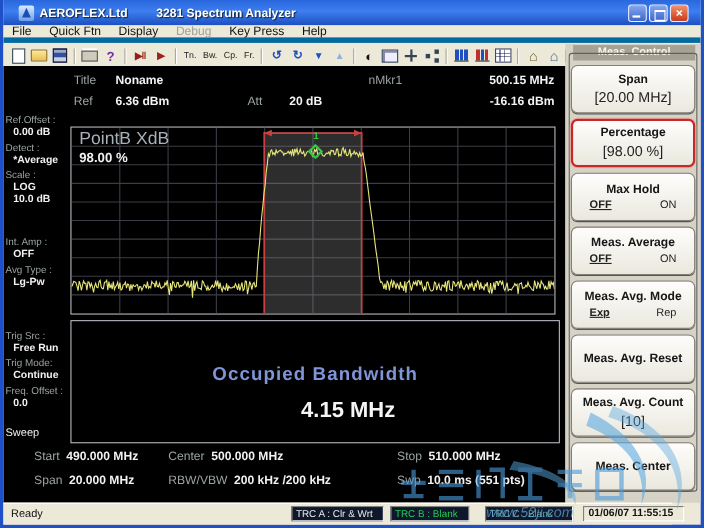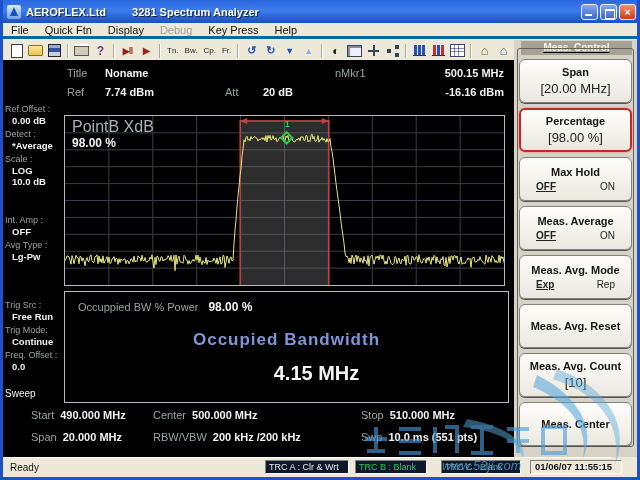--- a/index.html
+++ b/index.html
@@ -3,38 +3,38 @@
 <meta charset="utf-8">
 <style>
   html,body{margin:0;padding:0;background:#555;}
   *{box-sizing:border-box;}
   .stage{position:relative;width:640px;height:480px;overflow:hidden;
          font-family:"Liberation Sans",sans-serif;background:#ece9d8;
          border-left:3px solid #1e50c8;border-right:3px solid #1e50c8;border-bottom:3px solid #1e50c8;}
   
   .titlebar{position:absolute;left:-3px;top:0;width:640px;height:23px;
     background:linear-gradient(180deg,#2a67dd 0%,#3d7ef0 45%,#1c4fc0 100%);
-    display:flex;align-items:center;padding:0 4px;color:#fff;}
+    display:flex;align-items:center;padding:0 14px;color:#fff;}
   .app-icon{width:14px;height:14px;border-radius:2px;margin:0 5px 0 3px;
     background:linear-gradient(180deg,#d8ecff,#6fa0e8);position:relative;flex:0 0 auto;}
   .app-icon::before{content:"";position:absolute;left:3px;top:2px;border-left:4px solid transparent;
     border-right:4px solid transparent;border-bottom:9px solid #1b4fb8;}
   .title-app{font-size:11px;font-weight:bold;text-shadow:1px 1px 1px #123;}
   .title-doc{font-size:11px;font-weight:bold;margin-left:26px;text-shadow:1px 1px 1px #123;}
   .tb-buttons{margin-left:auto;display:flex;gap:2px;}
   .tb-btn{width:17px;height:16px;border-radius:3px;border:1px solid #eef;position:relative;
     background:linear-gradient(180deg,#86a9ec,#3c66cc);}
   .tb-btn.min::after{content:"";position:absolute;left:3px;bottom:3px;width:7px;height:2px;background:#fff;}
   .tb-btn.max::after{content:"";position:absolute;left:4px;top:4px;width:8px;height:7px;
     border:1px solid #fff;border-top:2px solid #fff;}
   .tb-btn.close{background:linear-gradient(180deg,#f0926c,#cc3a14);color:#fff;font-size:11px;
     font-weight:bold;text-align:center;line-height:14px;}
   
   .menubar{position:absolute;left:0;top:23px;width:634px;height:16px;background:#ece9d8;
-    display:flex;align-items:center;font-size:11px;color:#111;border-bottom:3px solid #0369a1;}
+    display:flex;align-items:center;font-size:11px;color:#111;border-bottom:5px solid #0369a1;}
   .menu-item{padding:1px 8px;}
   .menu-item.disabled{color:#a0a0a0;}
   
   .toolbar{position:absolute;left:0;top:41px;width:511px;height:19px;background:#ece9d8;
     display:flex;align-items:center;padding-left:4px;}
   .ti{width:17px;height:16px;display:inline-flex;align-items:center;justify-content:center;
     font-size:11px;position:relative;flex:0 0 auto;margin:0 1px;}
   .tsep{width:2px;height:14px;border-left:1px solid #aca899;border-right:1px solid #fff;margin:0 3px;flex:0 0 auto;}
   .ti-new::before{content:"";width:10px;height:12px;background:#fff;border:1px solid #345;}
   .ti-open::before{content:"";width:13px;height:9px;background:linear-gradient(180deg,#ffe89a,#e8c050);
@@ -63,21 +63,21 @@
     background:linear-gradient(90deg,transparent 0 1px,#c03030 1px 4px,transparent 4px 5px,#2050c0 5px 8px,transparent 8px 9px,#c03030 9px 12px,transparent 12px);}
   .ti-table::before{content:"";width:13px;height:11px;border:1px solid #446;background:
     linear-gradient(#fff,#fff) , linear-gradient(90deg,transparent 0 3px,#88a 3px 4px,transparent 4px 7px,#88a 7px 8px,transparent 8px),
     linear-gradient(transparent 0 3px,#88a 3px 4px,transparent 4px 6px,#88a 6px 7px,transparent 7px);
     background-blend-mode:multiply;background-color:#fff;}
   .ti-home{color:#6b5a2a;font-size:13px;}
   .ti-home2{color:#3a5a8a;font-size:13px;}
   .ti-helpbox{border:1px solid #666;border-radius:2px;width:15px;height:14px;font-size:9px;color:#333;background:#f4f2e8;}
   
   .screen{position:absolute;left:0;top:60px;width:511px;height:397px;background:#000;color:#eee;}
-  .mpanel{position:absolute;left:511px;top:40px;width:123px;height:417px;background:#d6d2c6;text-decoration:underline;}
+  .mpanel{position:absolute;left:511px;top:40px;width:123px;height:417px;background:#d6d2c6;}
   
   .scr-label{color:#9aa3a3;font-size:11px;position:absolute;}
   .scr-value{color:#f2f2f2;font-size:11px;font-weight:bold;position:absolute;}
   
   .sidebar{position:absolute;left:2px;top:44px;width:60px;font-size:9px;line-height:11px;}
   .sb-label{color:#9aa3a3;}
   .sb-label.white{color:#f0f0f0;font-size:10px;}
   .sb-value{color:#f2f2f2;font-weight:bold;padding-left:7px;font-size:9.5px;}
   .sb-entry{margin-bottom:3px;}
   
@@ -186,21 +186,21 @@
     <span class="ti ti-helpbox">?</span>
   </div>
 
   <div class="screen">
 
     <span class="scr-label" style="left:64px;top:7px">Title</span>
     <span class="scr-value" style="left:102px;top:7px">Noname</span>
     <span class="scr-label" style="left:332px;top:7px">nMkr1</span>
     <span class="scr-value" style="right:10px;top:7px">500.15 MHz</span>
     <span class="scr-label" style="left:64px;top:26px">Ref</span>
-    <span class="scr-value" style="left:102px;top:26px">7.74 dBm</span>
+    <span class="scr-value" style="left:102px;top:26px">6.36 dBm</span>
     <span class="scr-label" style="left:222px;top:26px">Att</span>
     <span class="scr-value" style="left:260px;top:26px">20 dB</span>
     <span class="scr-value" style="right:10px;top:26px">-16.16 dBm</span>
 
     <div class="sidebar" id="sidebar">
         <div class="sb-entry">
           <div class="sb-label">Ref.Offset :</div>
           <div class="sb-value">0.00 dB</div>
         </div>
         <div class="sb-entry">
@@ -267,23 +267,20 @@
           <line x1="175.161" y1="5" x2="263.839" y2="5" stroke="#c84040" stroke-width="1.5"></line>
           <polygon points="175.161,5 182.161,2 182.161,8" fill="#c84040"></polygon>
           <polygon points="263.839,5 256.839,2 256.839,8" fill="#c84040"></polygon>
           <polyline points="0,144.7 1,143.0 2,139.9 3,140.2 4,140.9 5,144.1 6,148.2 7,139.6 8,142.8 9,147.9 10,143.3 11,139.3 12,141.6 13,141.6 14,147.8 15,140.3 16,140.6 17,145.1 18,141.8 19,144.6 20,149.8 21,144.3 22,141.5 23,145.2 24,145.6 25,140.2 26,138.9 27,144.8 28,146.4 29,146.4 30,140.6 31,140.4 32,138.8 33,147.8 34,140.0 35,145.9 36,142.7 37,146.9 38,139.9 39,147.3 40,144.8 41,143.4 42,140.6 43,146.7 44,141.0 45,147.6 46,146.8 47,142.9 48,142.7 49,140.6 50,145.9 51,142.3 52,142.8 53,148.4 54,142.6 55,146.6 56,142.9 57,144.3 58,144.4 59,142.9 60,142.9 61,147.7 62,144.5 63,144.7 64,147.8 65,145.5 66,142.8 67,143.3 68,146.2 69,140.1 70,146.0 71,144.5 72,145.6 73,139.9 74,141.5 75,141.7 76,145.3 77,139.2 78,144.3 79,144.9 80,141.5 81,145.6 82,146.1 83,144.7 84,144.8 85,141.1 86,143.2 87,138.9 88,146.0 89,152.1 90,141.3 91,148.6 92,140.0 93,140.8 94,144.7 95,145.3 96,140.9 97,140.9 98,145.0 99,143.4 100,144.3 101,143.0 102,142.8 103,139.7 104,141.4 105,144.5 106,139.3 107,145.4 108,144.5 109,139.3 110,154.7 111,138.9 112,148.2 113,142.3 114,140.2 115,145.9 116,146.1 117,146.3 118,147.3 119,139.3 120,140.3 121,143.9 122,144.1 123,148.3 124,144.5 125,147.7 126,146.8 127,145.0 128,143.3 129,145.2 130,144.4 131,139.0 132,144.3 133,139.1 134,146.7 135,140.9 136,145.7 137,148.8 138,144.6 139,146.5 140,147.3 141,141.5 142,148.5 143,144.1 144,145.7 145,145.6 146,145.8 147,144.6 148,145.2 149,142.0 150,144.1 151,147.4 152,141.8 153,148.3 154,144.6 155,140.8 156,148.2 157,146.8 158,139.5 159,139.8 160,151.5 161,146.1 162,139.9 163,142.7 164,147.3 165,141.8 166,140.9 167,144.9 168,144.3 169,127.7 170,113.7 171,104.3 172,91.2 173,79.9 174,70.7 175,59.6 176,52.9 177,40.2 178,33.3 179,23.8 180,26.0 181,21.2 182,20.2 183,24.3 184,22.9 185,24.8 186,20.5 187,23.0 188,21.8 189,21.1 190,20.5 191,22.1 192,22.2 193,25.0 194,23.3 195,23.8 196,22.9 197,21.5 198,23.5 199,21.7 200,24.7 201,19.6 202,26.0 203,19.4 204,22.4 205,19.4 206,24.2 207,22.6 208,19.6 209,23.2 210,23.6 211,21.7 212,25.8 213,24.6 214,22.3 215,21.6 216,21.6 217,20.2 218,19.4 219,25.9 220,24.7 221,20.0 222,21.6 223,19.3 224,25.7 225,23.2 226,22.7 227,21.6 228,25.1 229,25.8 230,25.9 231,24.0 232,23.0 233,23.7 234,22.0 235,24.8 236,20.6 237,21.3 238,20.9 239,24.6 240,24.3 241,19.5 242,19.5 243,25.8 244,24.4 245,25.6 246,19.8 247,18.2 248,23.0 249,20.4 250,25.1 251,25.4 252,23.7 253,19.6 254,26.2 255,23.6 256,23.9 257,21.4 258,24.3 259,22.7 260,24.1 261,26.3 262,22.7 263,25.9 264,25.3 265,22.6 266,31.1 267,35.8 268,42.3 269,50.6 270,58.6 271,67.3 272,74.7 273,82.0 274,89.3 275,96.9 276,105.7 277,113.2 278,119.9 279,127.3 280,137.0 281,140.7 282,140.1 283,142.3 284,146.7 285,141.9 286,147.5 287,139.1 288,141.6 289,148.0 290,141.4 291,139.0 292,145.6 293,139.8 294,141.9 295,146.3 296,141.8 297,143.8 298,147.3 299,140.3 300,145.1 301,144.3 302,148.4 303,139.7 304,150.0 305,141.3 306,140.4 307,139.0 308,143.7 309,148.1 310,143.8 311,140.3 312,142.3 313,139.9 314,144.1 315,139.0 316,139.3 317,143.1 318,139.1 319,145.0 320,148.2 321,145.0 322,148.1 323,140.8 324,140.4 325,144.0 326,147.2 327,148.5 328,148.3 329,147.2 330,140.4 331,141.3 332,147.7 333,144.3 334,142.0 335,147.0 336,147.9 337,143.1 338,143.5 339,144.8 340,140.0 341,149.2 342,139.8 343,139.3 344,147.1 345,147.7 346,148.2 347,140.0 348,140.7 349,144.2 350,143.7 351,141.0 352,140.5 353,146.2 354,138.8 355,143.8 356,146.3 357,147.2 358,144.4 359,142.4 360,143.4 361,147.2 362,141.5 363,144.5 364,141.0 365,145.0 366,148.4 367,141.4 368,144.3 369,139.3 370,140.6 371,147.4 372,140.8 373,145.8 374,144.7 375,148.0 376,142.7 377,143.9 378,140.6 379,148.5 380,149.9 381,141.4 382,151.0 383,146.7 384,140.6 385,147.6 386,140.0 387,140.0 388,143.9 389,139.7 390,139.6 391,142.3 392,139.9 393,146.0 394,148.0 395,144.6 396,141.0 397,148.3 398,147.1 399,147.1 400,147.7 401,145.4 402,144.4 403,141.8 404,143.6 405,142.4 406,151.3 407,142.3 408,141.8 409,141.0 410,146.2 411,145.7 412,145.5 413,143.3 414,144.6 415,140.6 416,143.8 417,144.7 418,146.3 419,147.6 420,148.1 421,139.1 422,143.4 423,146.5 424,140.8 425,142.6 426,146.3 427,139.6 428,141.6 429,142.5 430,146.4 431,144.4 432,146.8 433,146.6 434,139.2 435,146.7 436,140.2 437,142.6 438,140.9 439,146.7" fill="none" stroke="#e6e67a" stroke-width="1"></polyline>
           <rect x="217.695" y="17.815" width="8" height="8" fill="none" stroke="#2ecc40" stroke-width="2" transform="rotate(45 221.695 21.815)"></rect>
           <text x="219.695" y="10.815000000000001" fill="#2ecc40" font-size="9" font-weight="bold" font-family="Liberation Sans, sans-serif">1</text>
         </svg>
     </div>
 
     <div class="rpanel">
-      <div class="rp-line">
-        <span>Occuppied BW % Power</span><b>98.00 %</b>
-      </div>
       <div class="rp-title">Occupied Bandwidth</div>
       <div class="rp-bw">4.15 MHz</div>
     </div>
 
     <div id="freqrows">
         <span class="fr-cell" style="left: 28px; top: 349px;"><span class="lab">Start</span><span class="val">490.000 MHz</span></span>
         <span class="fr-cell" style="left: 150px; top: 349px;"><span class="lab">Center</span><span class="val">500.000 MHz</span></span>
         <span class="fr-cell" style="left: 358px; top: 349px;"><span class="lab">Stop</span><span class="val">510.000 MHz</span></span>
         <span class="fr-cell" style="left: 28px; top: 371px;"><span class="lab">Span</span><span class="val">20.000 MHz</span></span>
         <span class="fr-cell" style="left: 150px; top: 371px;"><span class="lab">RBW/VBW</span><span class="val">200 kHz /200 kHz</span></span>

